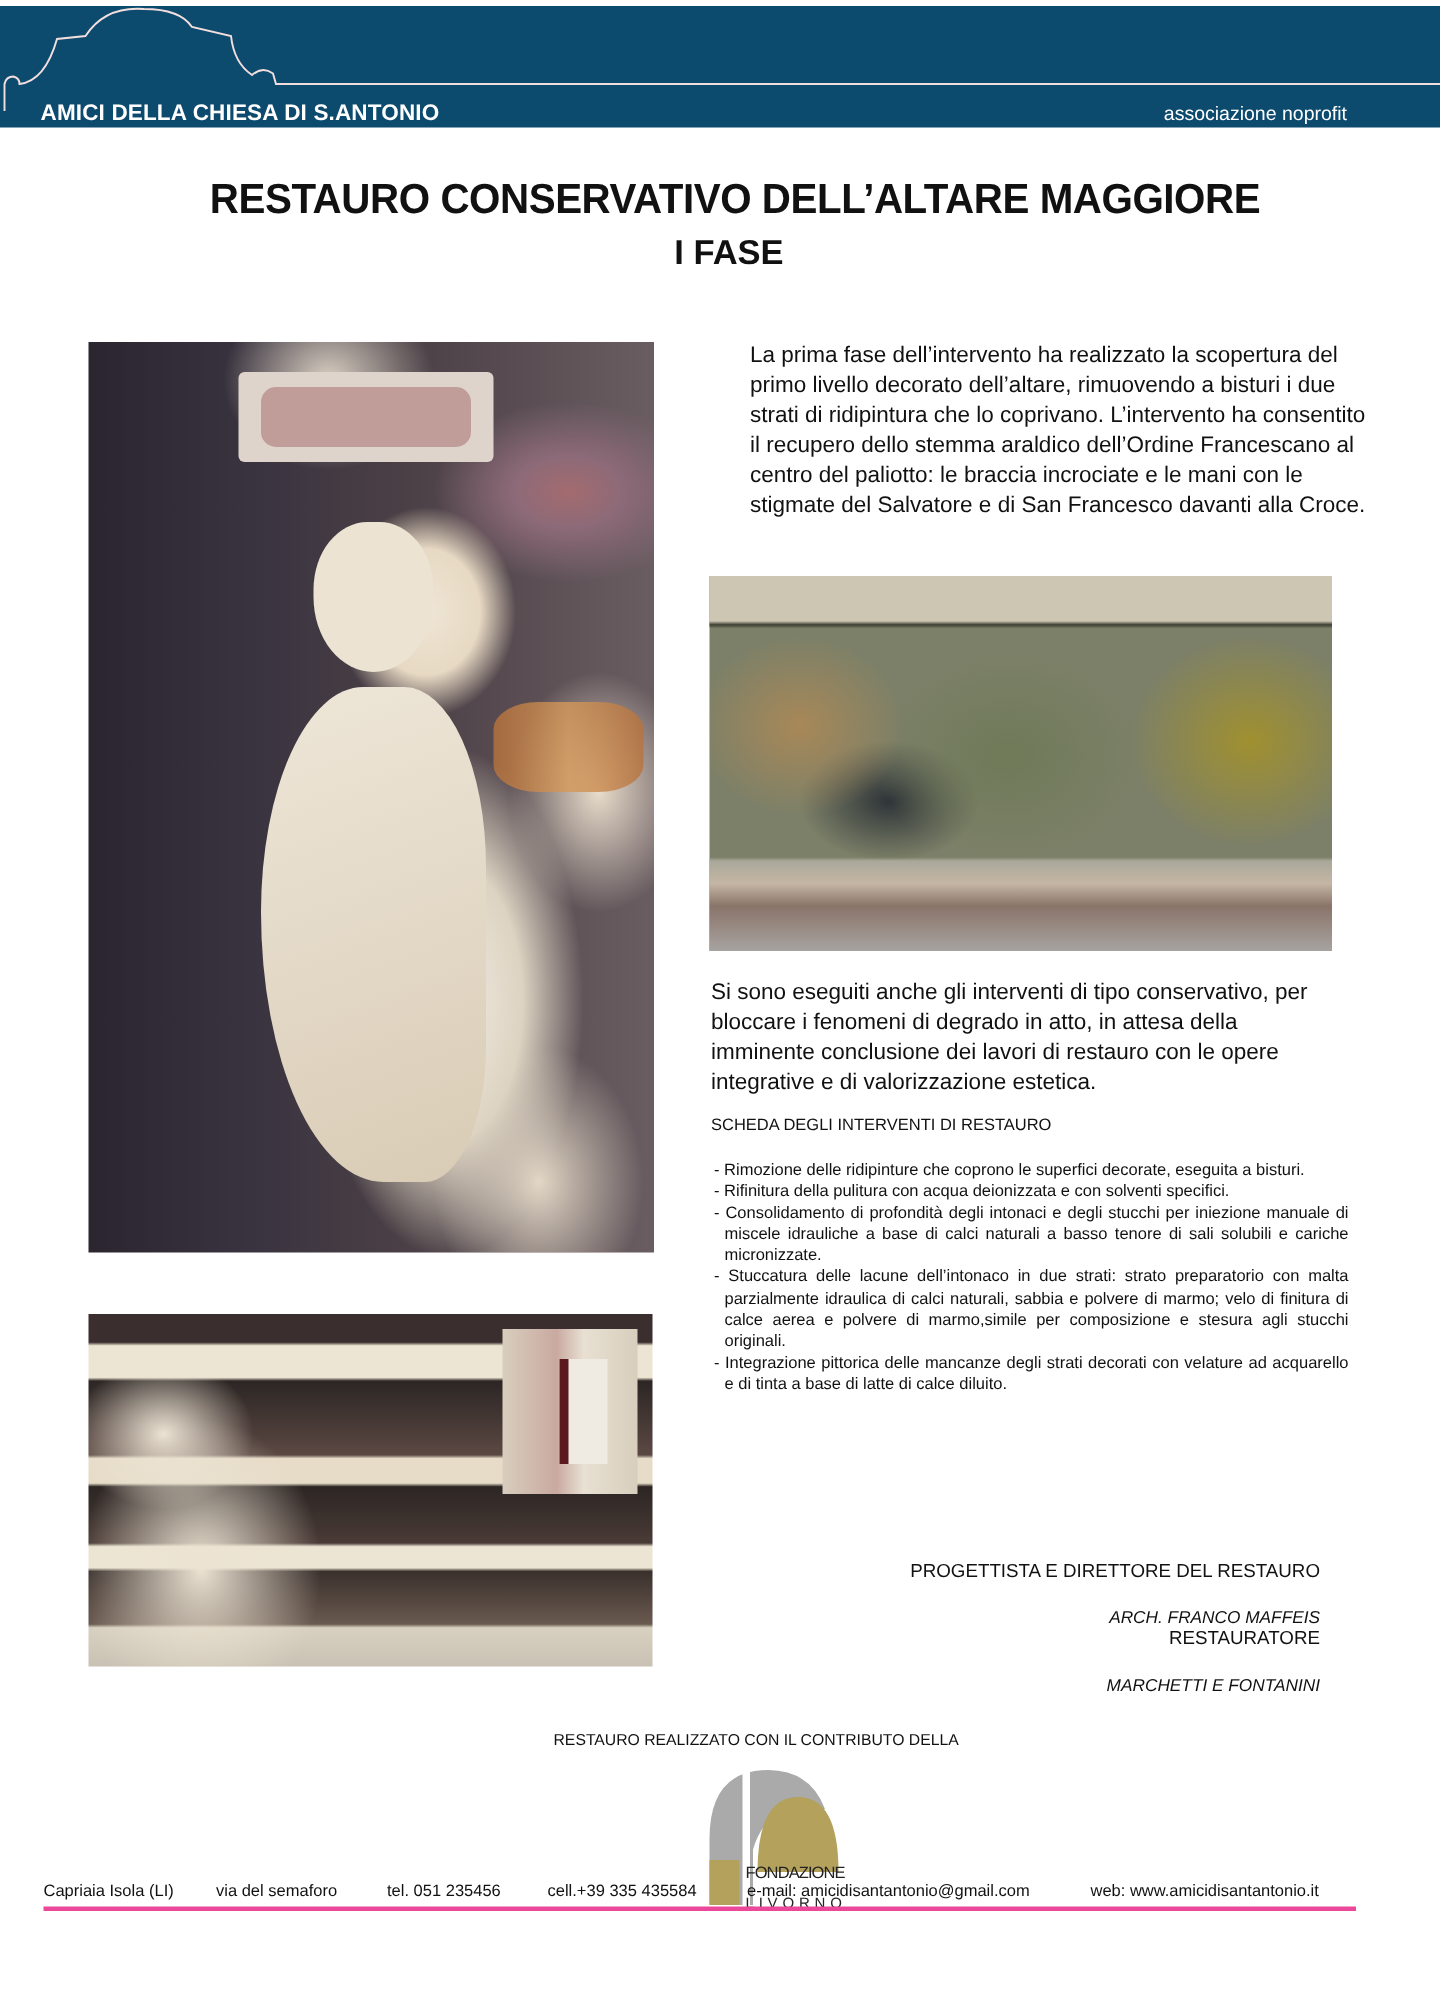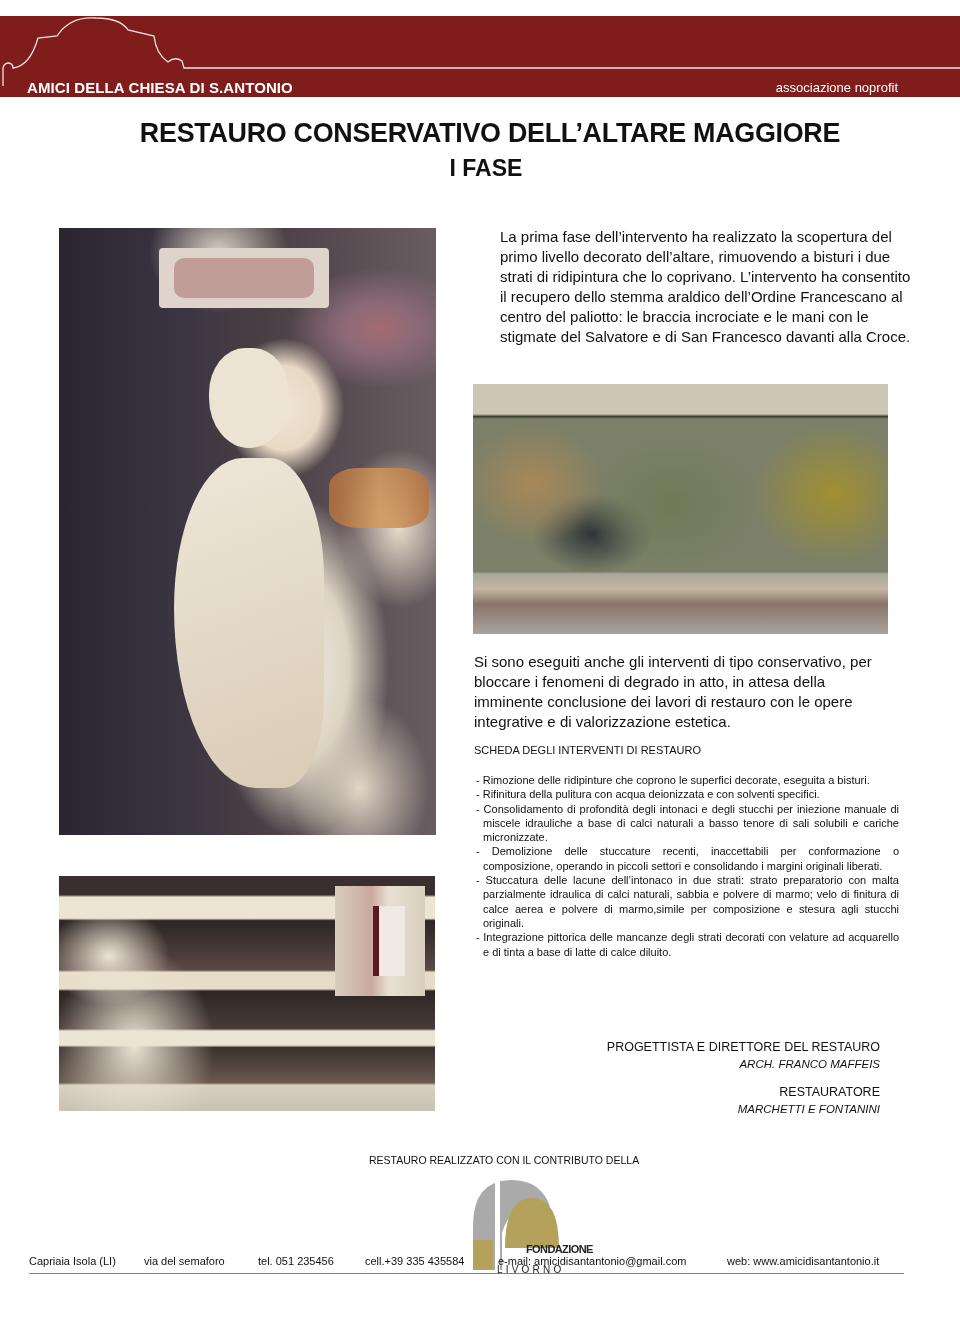--- a/index.html
+++ b/index.html
@@ -1,21 +1,21 @@
 <!DOCTYPE html>
 <html><head>
   <meta charset="utf-8">
   <style>
     * { margin: 0; padding: 0; box-sizing: border-box; }
     html, body { width: 960px; height: 1329px; background: #ffffff; overflow: hidden; }
     body { position: relative; font-family: "Liberation Sans", sans-serif; color: #111; }
 
     .header {
-      position: absolute; left: 0; top: 16px; width: 960px; height: 81px;
-      background: #7f1d1d;
+      position: absolute; left: 0; top: 4px; width: 960px; height: 81px;
+      background: #0c4a6e;
     }
     .header svg { position: absolute; left: 0; top: 0; }
     .header-title {
       position: absolute; left: 27px; top: 63px;
       color: #ffffff; font-weight: bold; font-size: 15px; letter-spacing: 0.1px;
     }
     .header-tagline {
       position: absolute; right: 62px; top: 64px;
       color: #ffffff; font-size: 13px;
     }
@@ -77,32 +77,32 @@
     .conserv { left: 474px; top: 652px; width: 420px; }
     .scheda-title { position: absolute; left: 474px; top: 744px; font-size: 11px; color: #111; }
     .interventions {
       position: absolute; left: 474px; top: 773px; width: 425px;
       font-size: 11px; line-height: 14.3px; color: #111; list-style: none;
     }
     .interventions li { padding-left: 9px; text-indent: -7px; text-align: justify; }
 
     .credits { position: absolute; right: 80px; text-align: right; font-size: 12.5px; color: #111; }
     .credits .role { display: block; }
-    .credits .name { display: block; font-style: italic; font-size: 11.5px; margin-top: 4px; }
+    .credits .name { display: block; font-style: italic; font-size: 11.5px; margin-top: 19px; }
     .credits-1 { top: 1040px; }
     .credits-2 { top: 1085px; }
 
     .sponsor-label { position: absolute; left: 369px; top: 1154px; font-size: 10.5px; color: #111; text-align: right; }
     .logo { position: absolute; left: 470px; top: 1178px; width: 120px; height: 100px; }
-    .logo-text-1 { position: absolute; left: 497px; top: 1243px; font-size: 11px; font-weight: bold; letter-spacing: -0.6px; color: #222; margin-left: 29px; }
+    .logo-text-1 { position: absolute; left: 497px; top: 1243px; font-size: 11px; font-weight: normal; letter-spacing: -0.6px; color: #222; }
     .logo-text-2 { position: absolute; left: 497px; top: 1264px; font-size: 10px; letter-spacing: 3.2px; color: #222; }
 
     .footer {
       position: absolute; left: 29px; top: 1252px; width: 875px; height: 22px;
-      font-size: 11px; color: #111; border-bottom: 1px solid #ec4899;
+      font-size: 11px; color: #111; border-bottom: 3px solid #ec4899;
     }
     .footer span { position: absolute; top: 3px; white-space: nowrap; }
   </style>
 </head>
 <body>
 
 <div class="header">
   <svg width="960" height="81" viewBox="0 0 960 81">
     <path d="M3 70 L3 52 Q4 47 9 47 Q13 48 13 52 Q30 50 38 22 L57 20 Q70 0 96 2 Q120 2 128 14 L154 20 Q156 38 168 46 Q175 40 182 45 L184 52 L960 52" fill="none" stroke="#f3dede" stroke-width="1.3"></path>
   </svg>
@@ -129,21 +129,20 @@
 </div>
 
 <p class="text-block intro">La prima fase  dell’intervento  ha realizzato la  scopertura del primo livello decorato dell’altare, rimuovendo a bisturi i due strati di ridipintura che  lo coprivano. L’intervento ha consentito il  recupero  dello  stemma araldico dell’Ordine Francescano al centro del paliotto: le braccia incrociate e le mani con le stigmate del Salvatore e di  San Francesco davanti alla Croce.</p>
 <p class="text-block conserv">Si sono eseguiti  anche  gli interventi  di tipo conservativo, per bloccare i fenomeni  di degrado in atto, in attesa della imminente conclusione dei  lavori di restauro con le opere integrative e di valorizzazione estetica.</p>
 
 <div class="scheda-title">SCHEDA DEGLI INTERVENTI DI RESTAURO</div>
 <ul class="interventions">
   <li>- Rimozione  delle  ridipinture che coprono le superfici  decorate, eseguita a bisturi.</li>
   <li>- Rifinitura  della  pulitura  con  acqua deionizzata  e  con  solventi  specifici.</li>
   <li>- Consolidamento di  profondità degli  intonaci  e  degli stucchi per iniezione manuale  di  miscele  idrauliche a  base di  calci naturali a basso  tenore di sali  solubili e cariche micronizzate.</li>
-  <li>- Demolizione delle  stuccature  recenti,  inaccettabili  per  conformazione  o composizione, operando in piccoli settori e consolidando i margini originali liberati.</li>
   <li>- Stuccatura  delle lacune dell’intonaco in due  strati: strato preparatorio con malta  parzialmente  idraulica di  calci naturali, sabbia e  polvere di marmo; velo di  finitura di calce aerea  e polvere di marmo,simile per composizione e stesura  agli stucchi originali.</li>
   <li>- Integrazione pittorica delle  mancanze  degli strati decorati con velature ad acquarello e di tinta a base di latte di calce diluito.</li>
 </ul>
 
 <div class="credits credits-1">
   <span class="role">PROGETTISTA E DIRETTORE DEL RESTAURO</span>
   <span class="name">ARCH. FRANCO MAFFEIS</span>
 </div>
 <div class="credits credits-2">
   <span class="role">RESTAURATORE</span>

